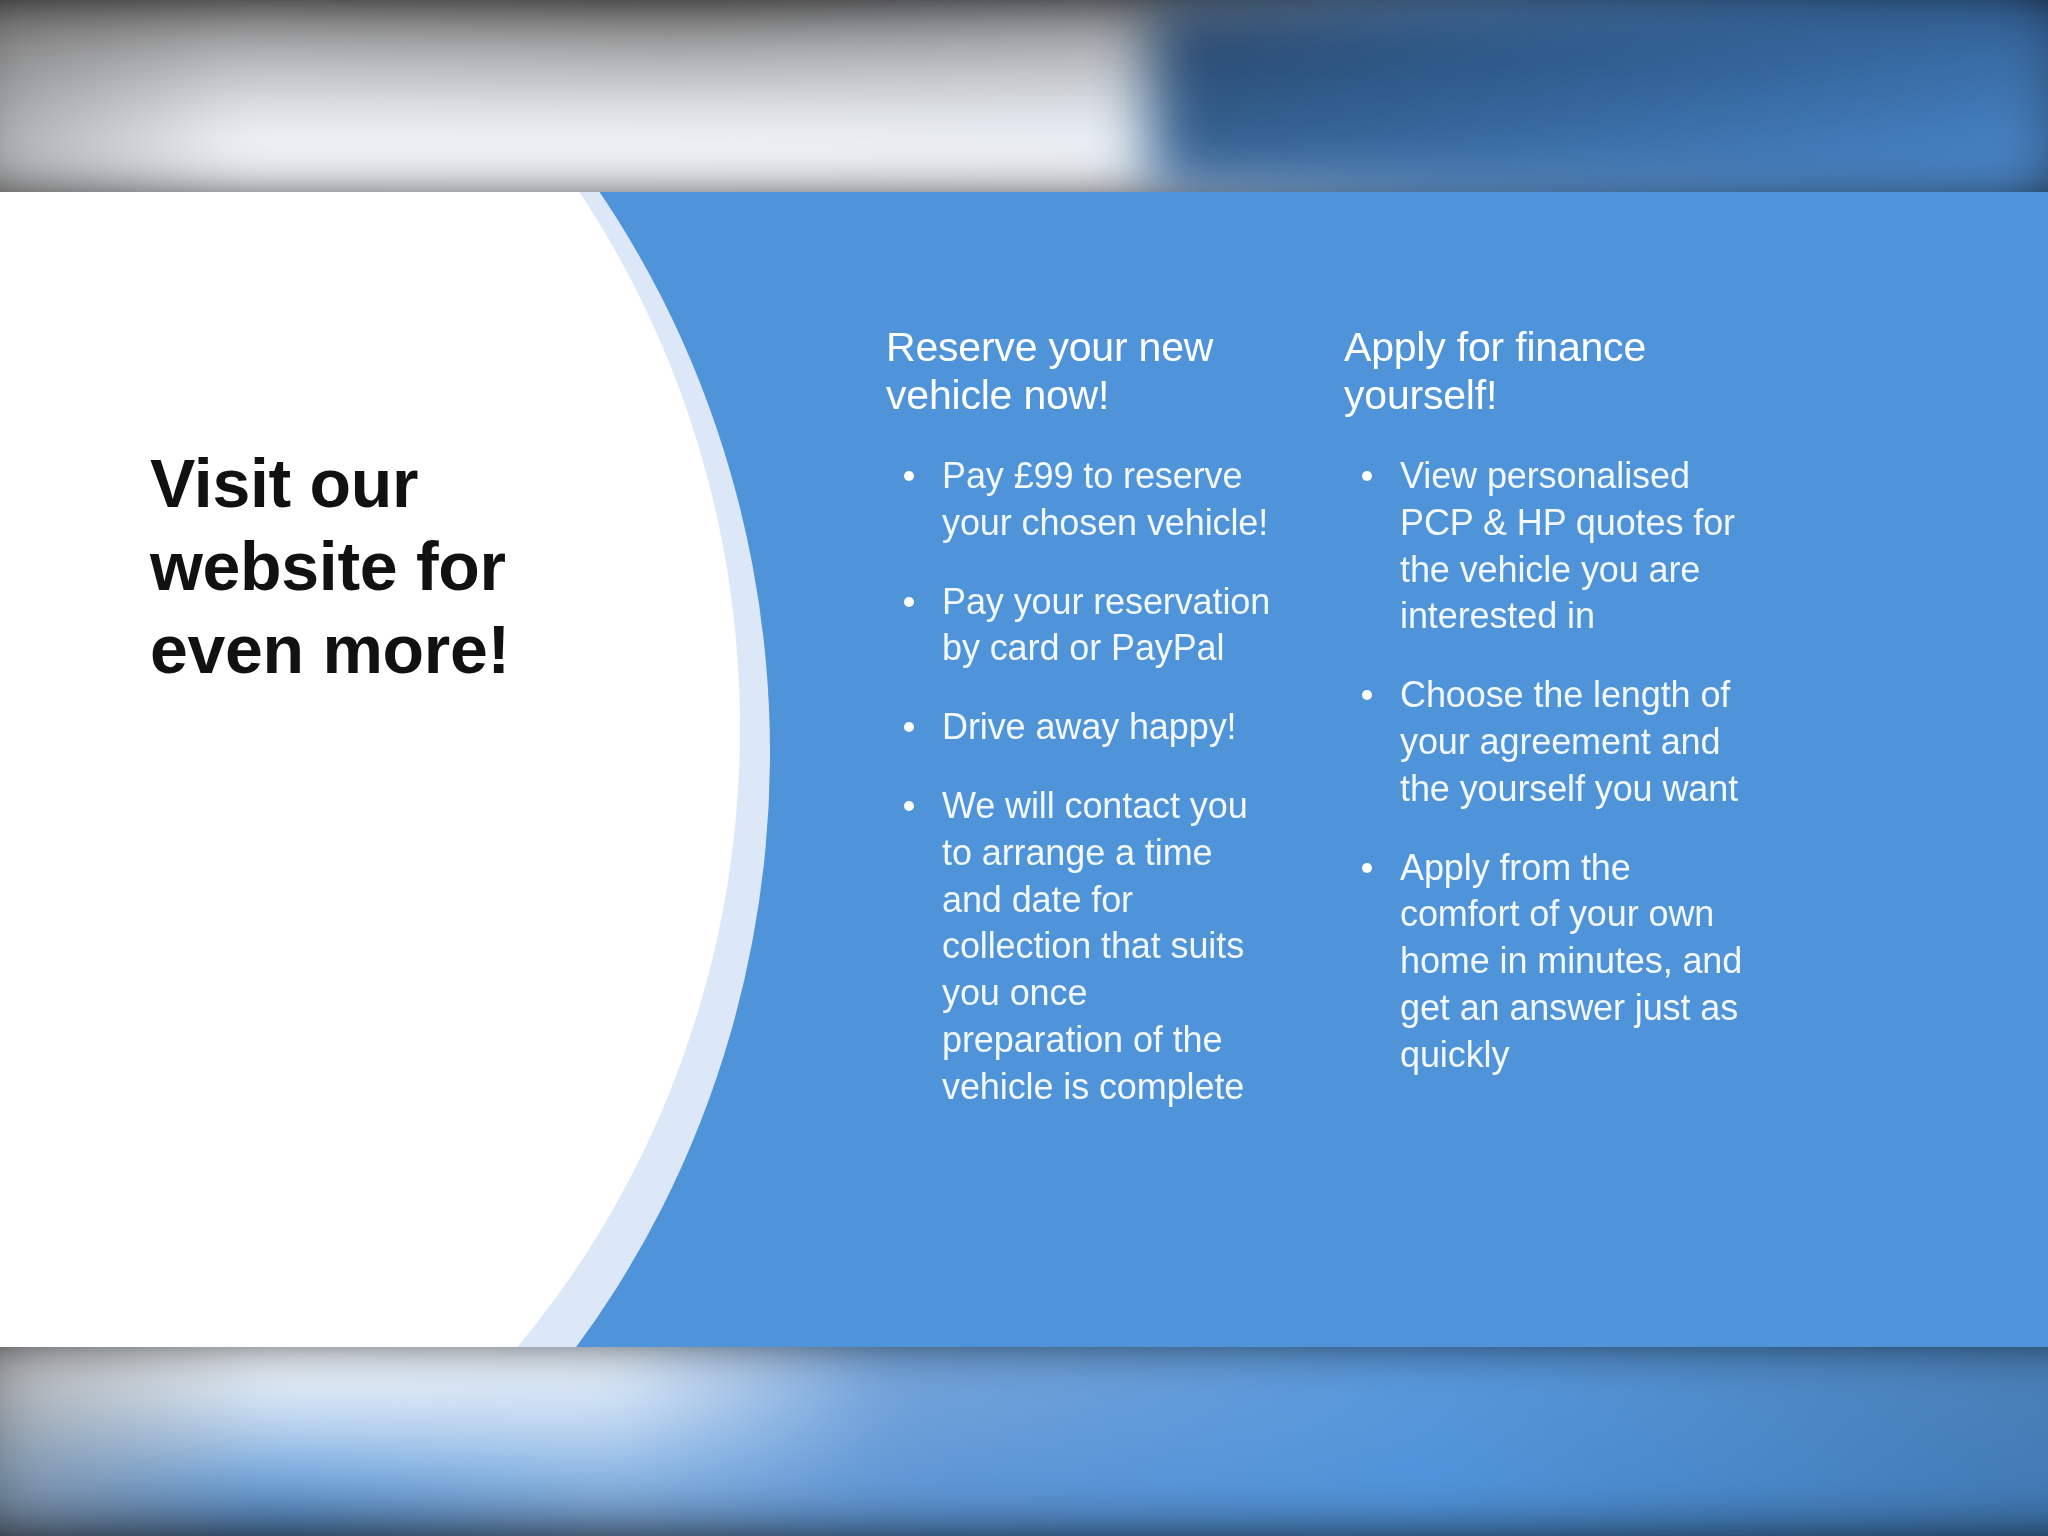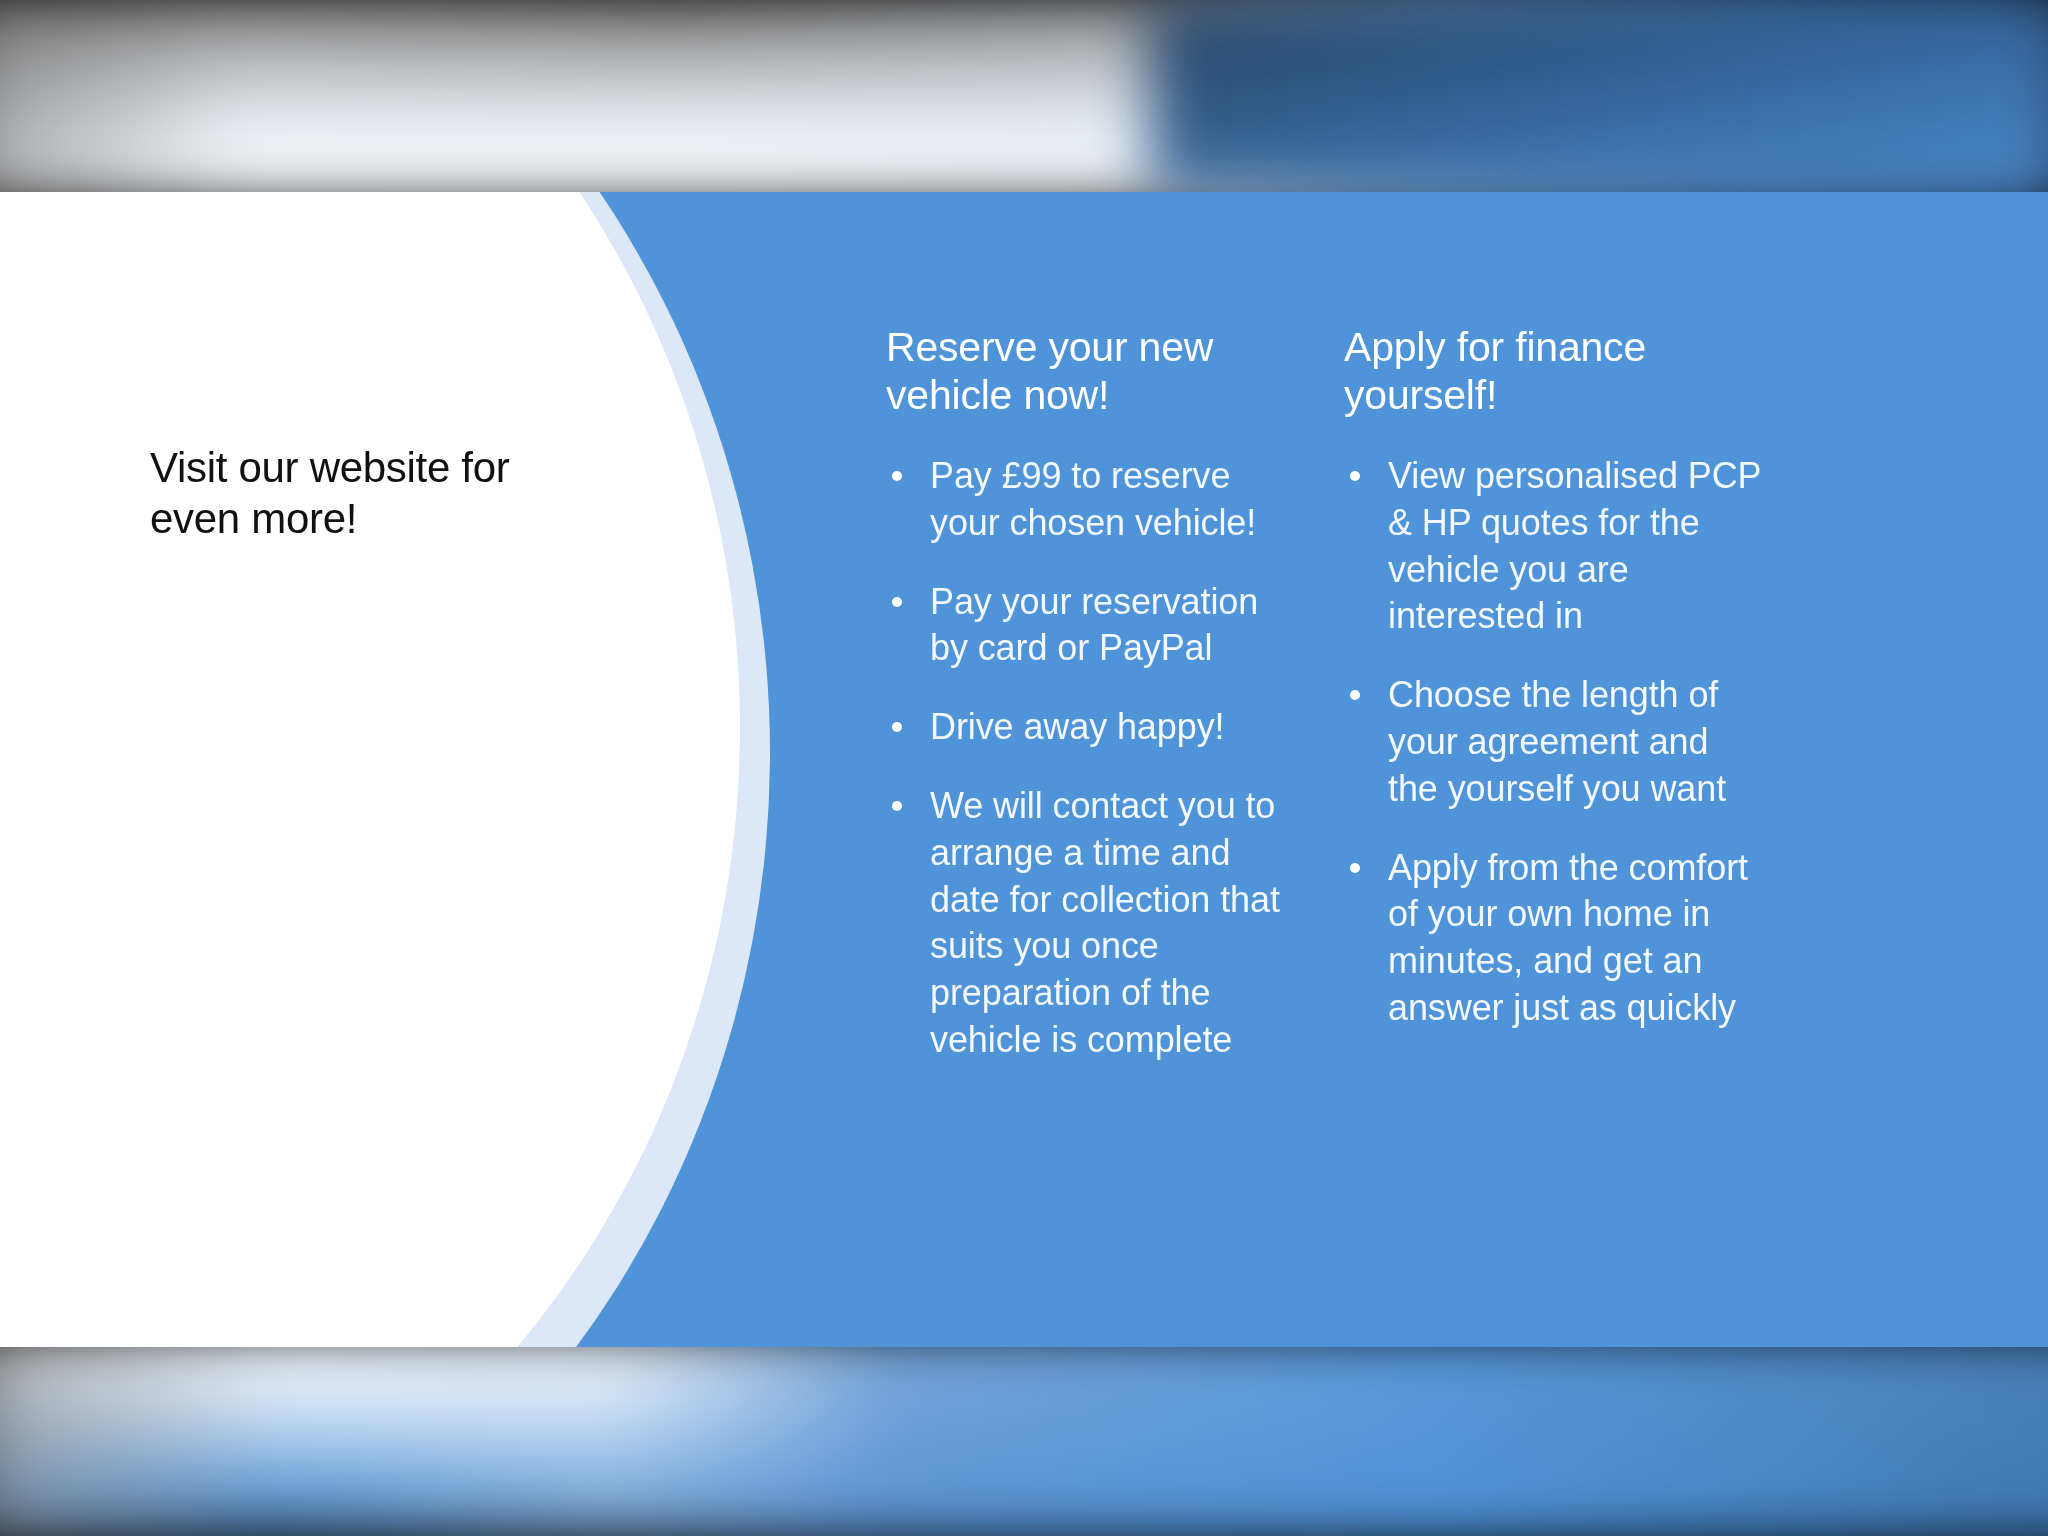--- a/index.html
+++ b/index.html
@@ -118,23 +118,23 @@
     background: #ffffff;
   }
 
   
   .headline {
     position: absolute;
     left: 150px;
     top: 250px;
     width: 430px;
     color: #111111;
-    font-size: 42px;
+    font-size: 68px;
     line-height: 1.22;
-    font-weight: 400;
+    font-weight: 700;
     letter-spacing: -0.3px;
     white-space: pre-line;
   }
 
   
   .columns {
     position: absolute;
     left: 886px;
     top: 132px;
     width: 1080px;
@@ -150,21 +150,21 @@
   .col-heading {
     color: #ffffff;
     font-size: 41px;
     font-weight: 400;
     line-height: 1.16;
     letter-spacing: -0.2px;
     margin: 0 0 34px 0;
   }
   .bullets {
     list-style: none;
-    margin: 0;
+    margin: 12px;
     padding: 0;
   }
   .bullet {
     position: relative;
     padding-left: 44px;
     margin-bottom: 32px;
     color: #f3f8fd;
     font-size: 36px;
     line-height: 1.30;
     font-weight: 400;

